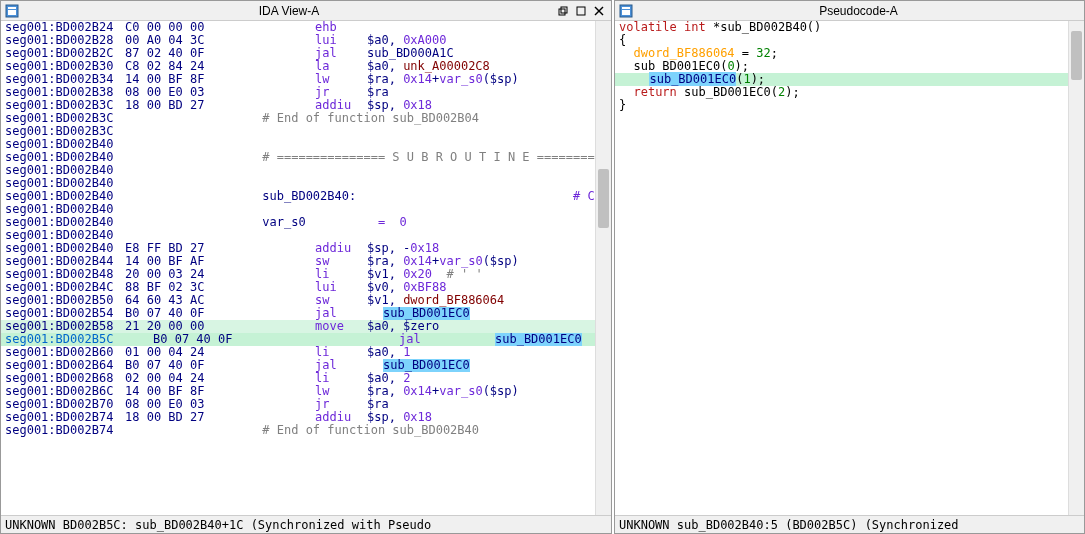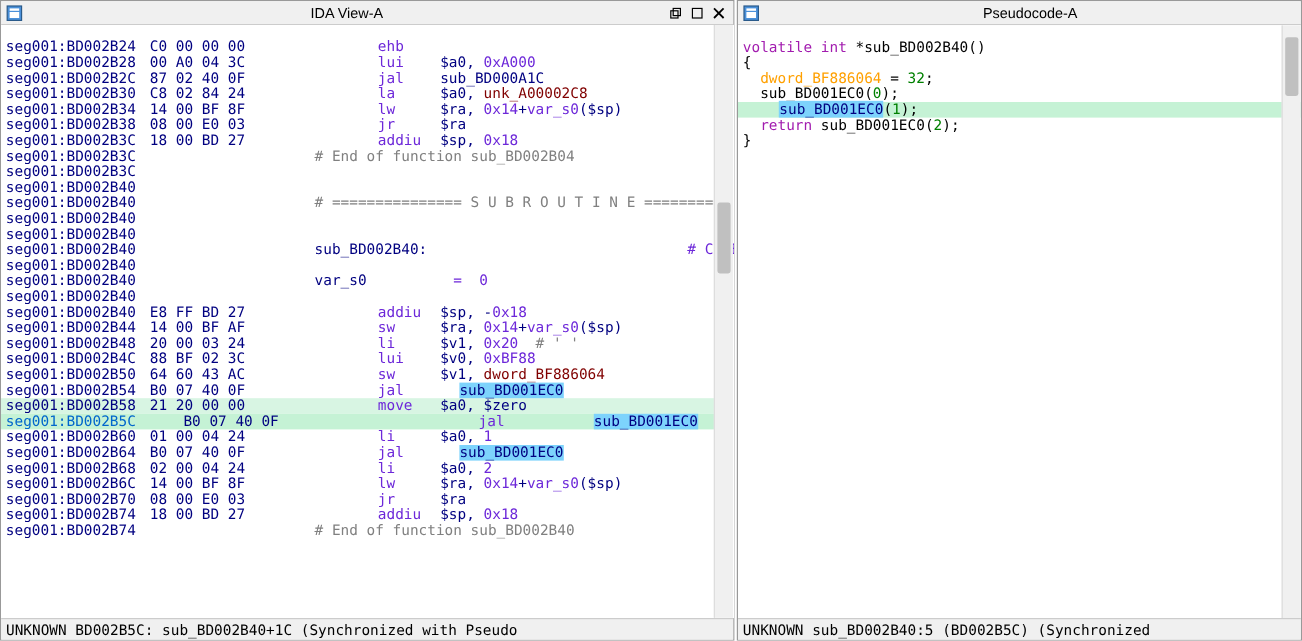--- a/index.html
+++ b/index.html
@@ -8,37 +8,37 @@
 .pane { display: flex; flex-direction: column; border: 1px solid #999; }
 .pane-left { width: 612px; }
 .pane-right { flex: 1; margin-left: 2px; }
 .titlebar { display: flex; align-items: center; background: #f0f0f0; border-bottom: 1px solid #ccc; padding: 2px 4px; height: 20px; text-align: center; }
 .titlebar-icon { width: 14px; height: 14px; margin-right: 4px; display: inline-flex; align-items: center; justify-content: center; }
 .titlebar-icon svg { width: 14px; height: 14px; }
 .title-text { flex: 1; font-family: "Segoe UI", sans-serif; font-size: 12px; }
 .title-controls { display: flex; gap: 2px; }
 .tctrl { width: 16px; height: 14px; display: flex; align-items: center; justify-content: center; cursor: pointer; }
 .content { flex: 1; overflow: auto; background: #fff; position: relative; font-size: 12px; line-height: 13px; }
-.content-inner { padding: 12px 0; }
+.content-inner { padding: 0 0; }
 .asm-line { white-space: pre; padding: 0 4px; font-family: Consolas, monospace; display: flex; }
 .asm-line.sel { background: #c5f2d5; gap: 28px; }
 .asm-line.sel2 { background: #d8f5e3; }
 .addr { color: #000080; min-width: 120px; display: inline-block; }
 .addr-cur { color: #0066cc; }
 .bytes { color: #000080; min-width: 90px; display: inline-block; }
 .mnem { color: #6d28d9; min-width: 52px; display: inline-block; }
 .op { color: #000080; }
 .indent { display: inline-block; width: 100px; }
 .num { color: #6d28d9; }
 .cmt { color: #808080; }
 .ref { color: #800000; }
 .hl-yellow { background: #7dd3fc; color: #000080; margin-left: 16px; }
 .p-line { white-space: pre; padding: 0 4px; font-family: Consolas, monospace; }
 .p-line.sel { background: #c5f2d5; }
-.kw { color: #a21caf; }
+.kw { color: #b91c1c; }
 .loc { color: #ffa000; }
 .p-num { color: #008000; }
 .status { background: #f0f0f0; border-top: 1px solid #ccc; padding: 2px 4px; height: 18px; font-family: Consolas, monospace; overflow: hidden; white-space: nowrap; }
 .scrollbar-v { position: absolute; right: 0; top: 0; bottom: 0; width: 16px; background: #f0f0f0; border-left: 1px solid #ddd; }
 .scroll-thumb { position: absolute; left: 2px; right: 2px; background: #c0c0c0; border-radius: 2px; }
 </style>
 </head>
 <body>
 
 <div class="container">

